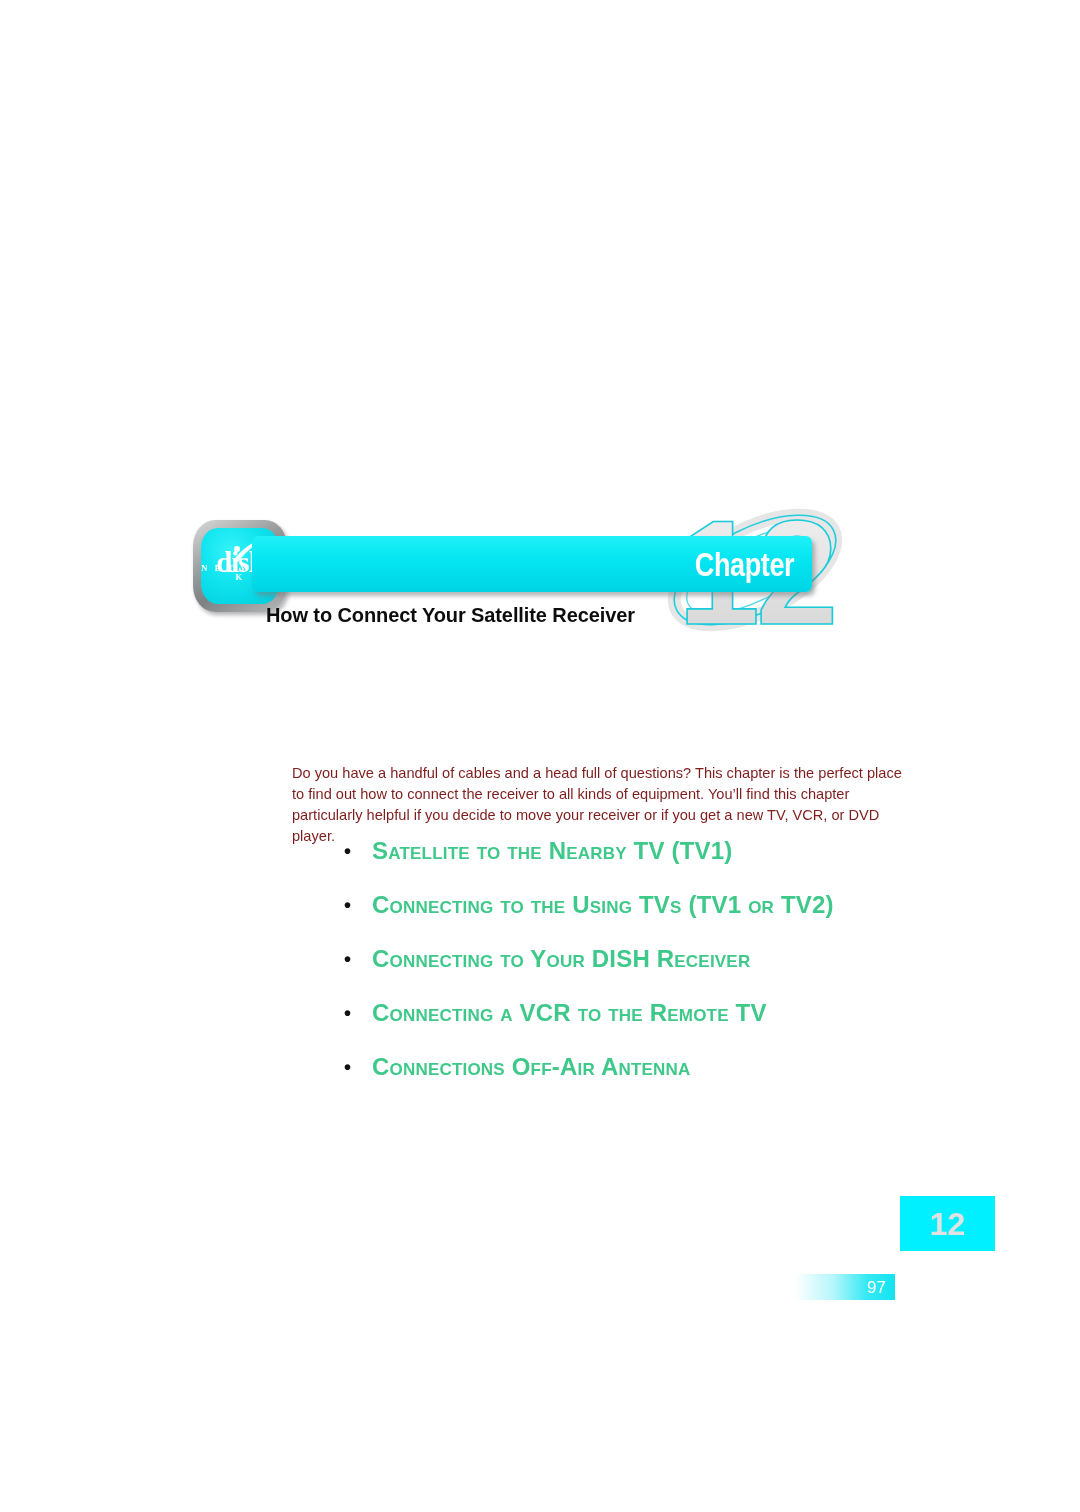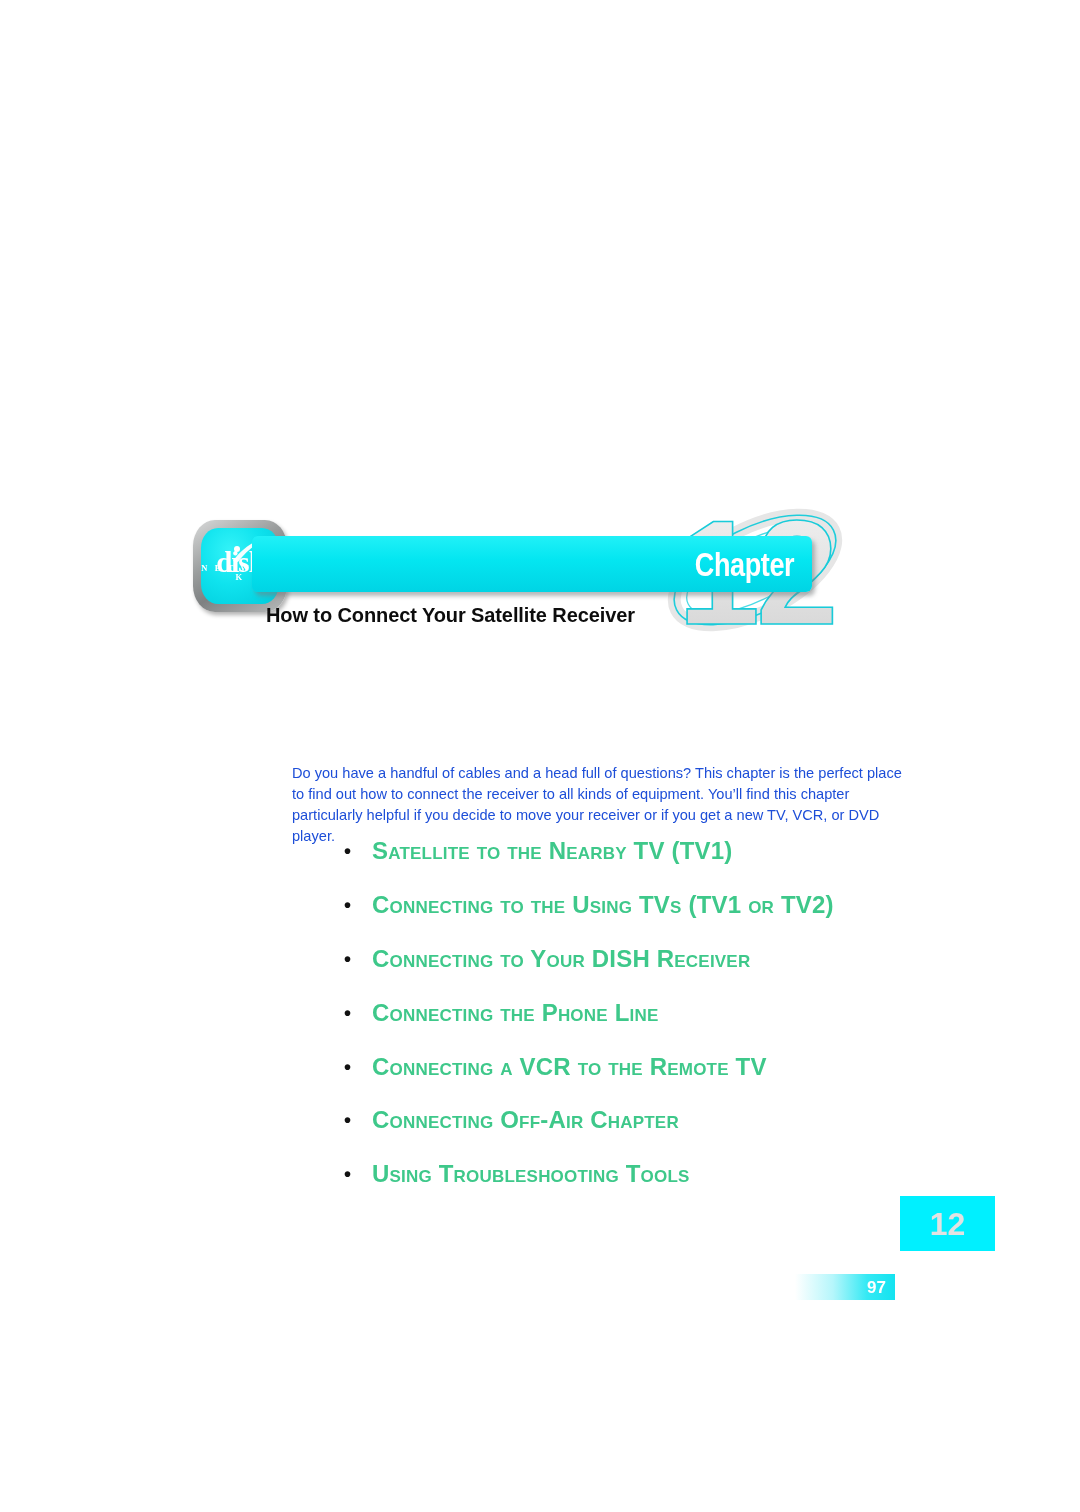--- a/index.html
+++ b/index.html
@@ -159,21 +159,21 @@
   }
 
   
   #intro {
     position: absolute;
     left: 292px;
     top: 748px;
     width: 612px;
     font-size: 14.6px;
     line-height: 1.44;
-    color: #1d4ed8;
+    color: #7f1d1d;
     text-align: left;
   }
 
   
   #topics {
     position: absolute;
     left: 336px;
     top: 838px;
     width: 600px;
     list-style: none;
@@ -229,21 +229,21 @@
     width: 100px;
     height: 26px;
     background: linear-gradient(90deg,#ffffff 0%, #b5f6fb 38%, #35e9f4 72%, #13e3f0 100%);
     display: flex;
     align-items: center;
     justify-content: flex-end;
   }
   #page-number {
     color: #ffffff;
     font-size: 17px;
-    font-weight: 700;
+    font-weight: 400;
     padding-right: 9px;
     line-height: 1;
   }
 </style>
 </head>
 <body>
 
 <div id="page">
 
   <div id="masthead">
@@ -286,24 +286,22 @@
 
     <div id="chapter-subtitle">How to Connect Your Satellite Receiver</div>
   </div>
 
   <p id="intro">Do you have a handful of cables and a head full of questions? This chapter is the perfect place to find out how to connect the receiver to all kinds of equipment. You’ll find this chapter particularly helpful if you decide to move your receiver or if you get a new TV, VCR, or DVD player.</p>
 
   <ul id="topics">
     <li>Satellite to the Nearby TV (TV1)</li>
     <li>Connecting to the Using TVs (TV1 or TV2)</li>
     <li>Connecting to Your DISH Receiver</li>
-    <li>Connecting the Phone Line</li>
     <li>Connecting a VCR to the Remote TV</li>
-    <li>Connecting Off-Air Chapter</li>
-    <li>Using Troubleshooting Tools</li>
+    <li>Connections Off-Air Antenna</li>
   </ul>
 
   <div id="chapter-tab">
     <span id="chapter-tab-number">12</span>
   </div>
 
   <div id="page-footer">
     <span id="page-number">97</span>
   </div>
 

